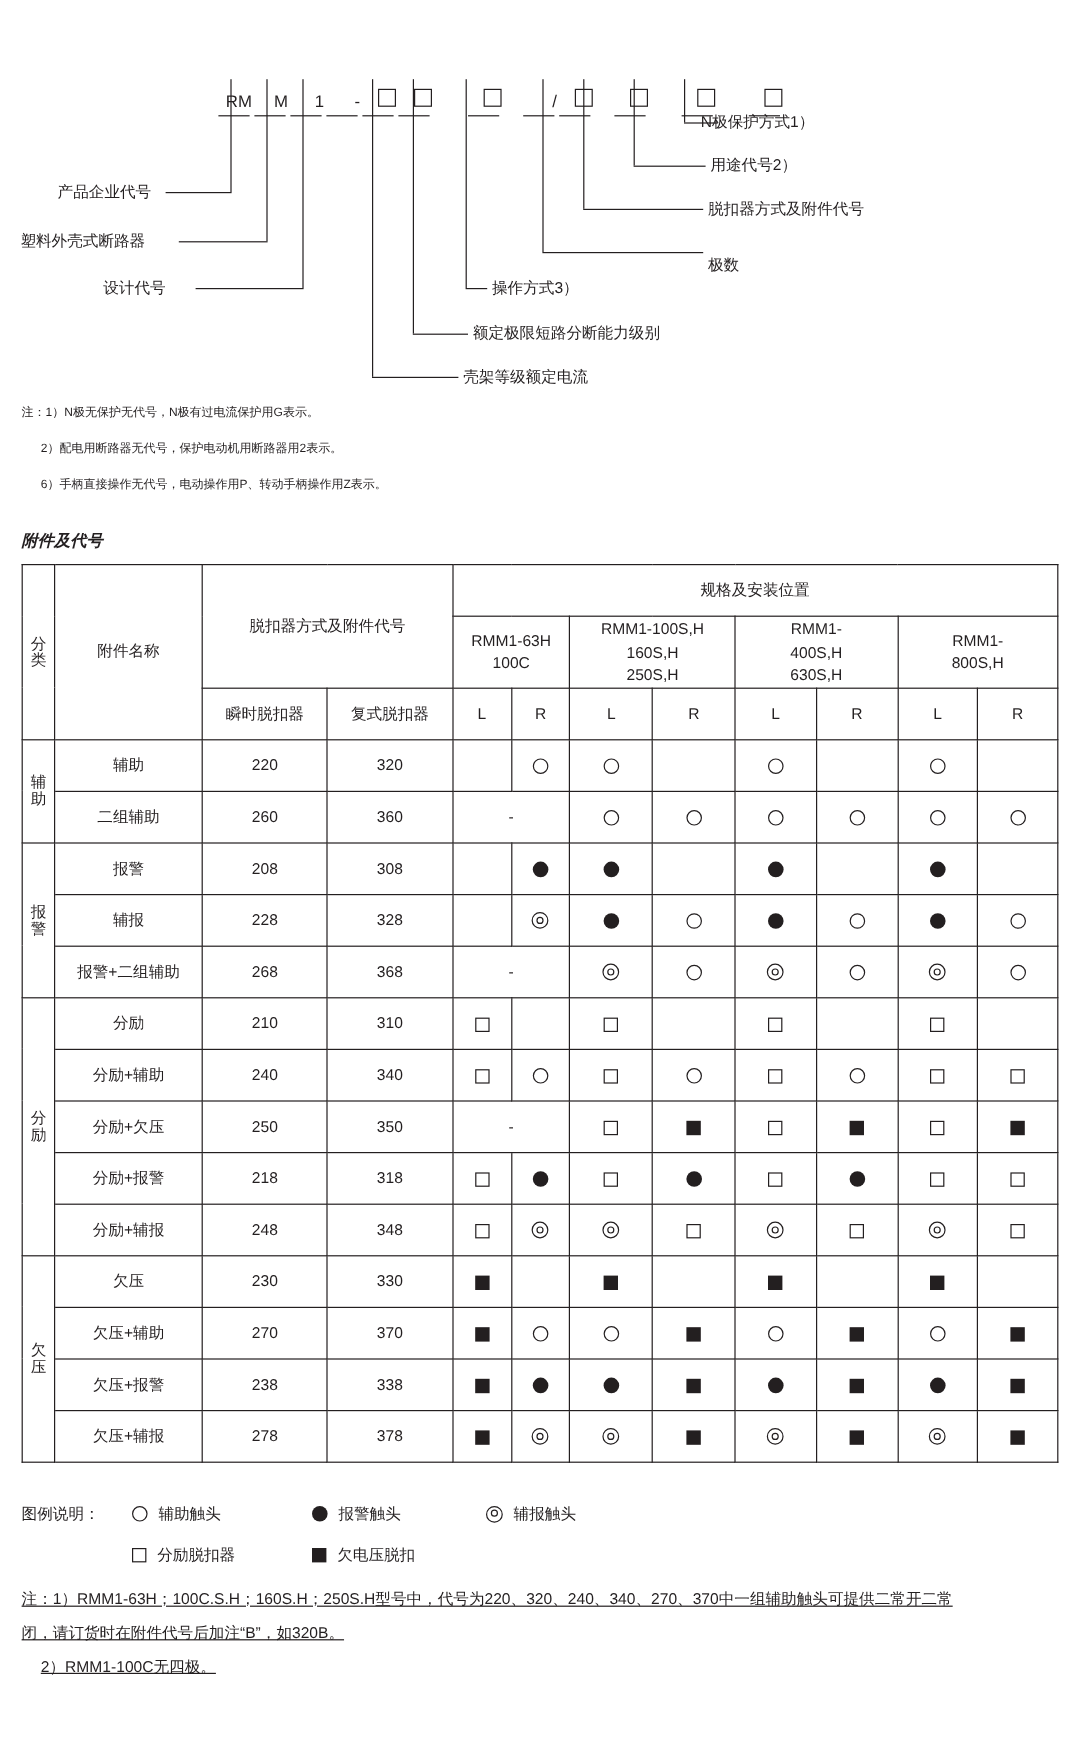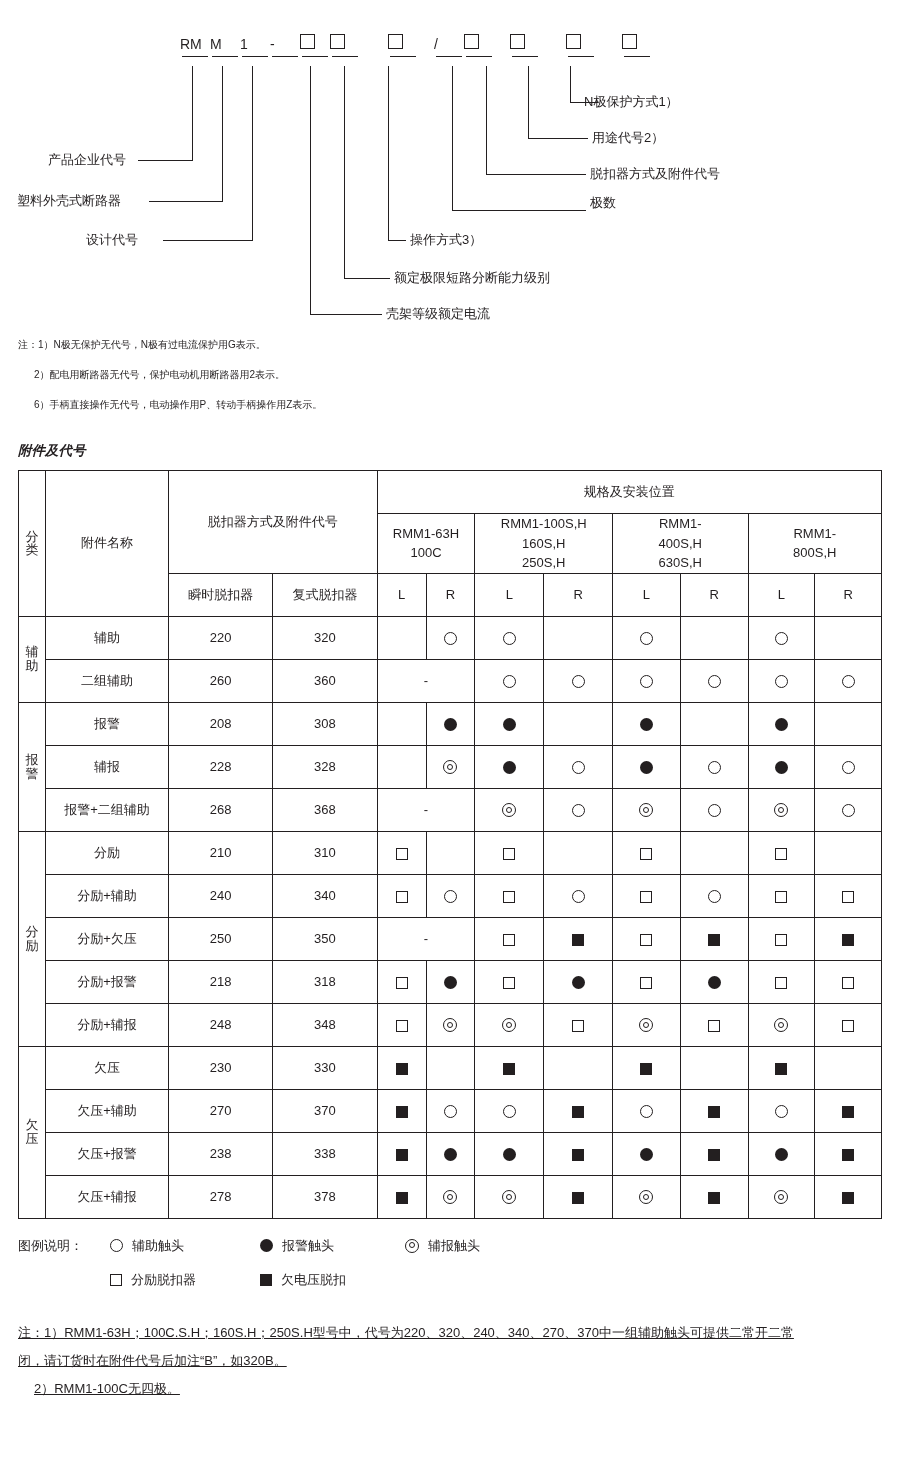--- a/index.html
+++ b/index.html
@@ -31,24 +31,25 @@
   .code-row {
     position: absolute;
     top: 34px;
     left: 180px;
     display: flex;
     align-items: flex-end;
     gap: 0px;
   }
   .code-cell {
     width: 30px;
-    text-align: left;
+    text-align: right;
     font-size: 14px;
     position: relative;
     padding-bottom: 4px;
+    margin-top: 40px;
   }
   .code-cell .ul {
     display: block;
     height: 1px;
     background: #231f20;
     width: 26px;
     margin: 4px auto 0 auto;
   }
   .box {
     display: inline-block;
@@ -169,21 +170,21 @@
   }
   .dash { font-size: 14px; }
 
   
   .legend {
     margin: 18px 0 0 18px;
     font-size: 13px;
   }
   .legend-row {
     display: flex;
-    align-items: flex-start;
+    align-items: flex-end;
     height: 34px;
   }
   .legend-label { width: 92px; }
   .legend-item {
     display: flex;
     align-items: center;
     gap: 9px;
   }
   .legend-item.w1 { width: 150px; }
   .legend-item.w2 { width: 145px; }
@@ -288,21 +289,21 @@
     <div class="vline" style="left:528px; top:66px; height:72px;"></div>
     <div class="hline" style="left:528px; top:138px; width:60px;"></div>
     <div class="dlabel" style="left:592px; top:129px;">用途代号2）</div>
 
     <div class="vline" style="left:486px; top:66px; height:108px;"></div>
     <div class="hline" style="left:486px; top:174px; width:100px;"></div>
     <div class="dlabel" style="left:590px; top:165px;">脱扣器方式及附件代号</div>
 
     <div class="vline" style="left:452px; top:66px; height:144px;"></div>
     <div class="hline" style="left:452px; top:210px; width:134px;"></div>
-    <div class="dlabel" style="left:590px; top:194px;">极数</div>
+    <div class="dlabel" style="left:590px; top:212px;">极数</div>
   </div>
 
   <div class="notes">
     <div class="note">注：1）N极无保护无代号，N极有过电流保护用G表示。</div>
     <div class="note indent">2）配电用断路器无代号，保护电动机用断路器用2表示。</div>
     <div class="note indent">6）手柄直接操作无代号，电动操作用P、转动手柄操作用Z表示。</div>
   </div>
 
   <div class="section-title">附件及代号</div>
 

